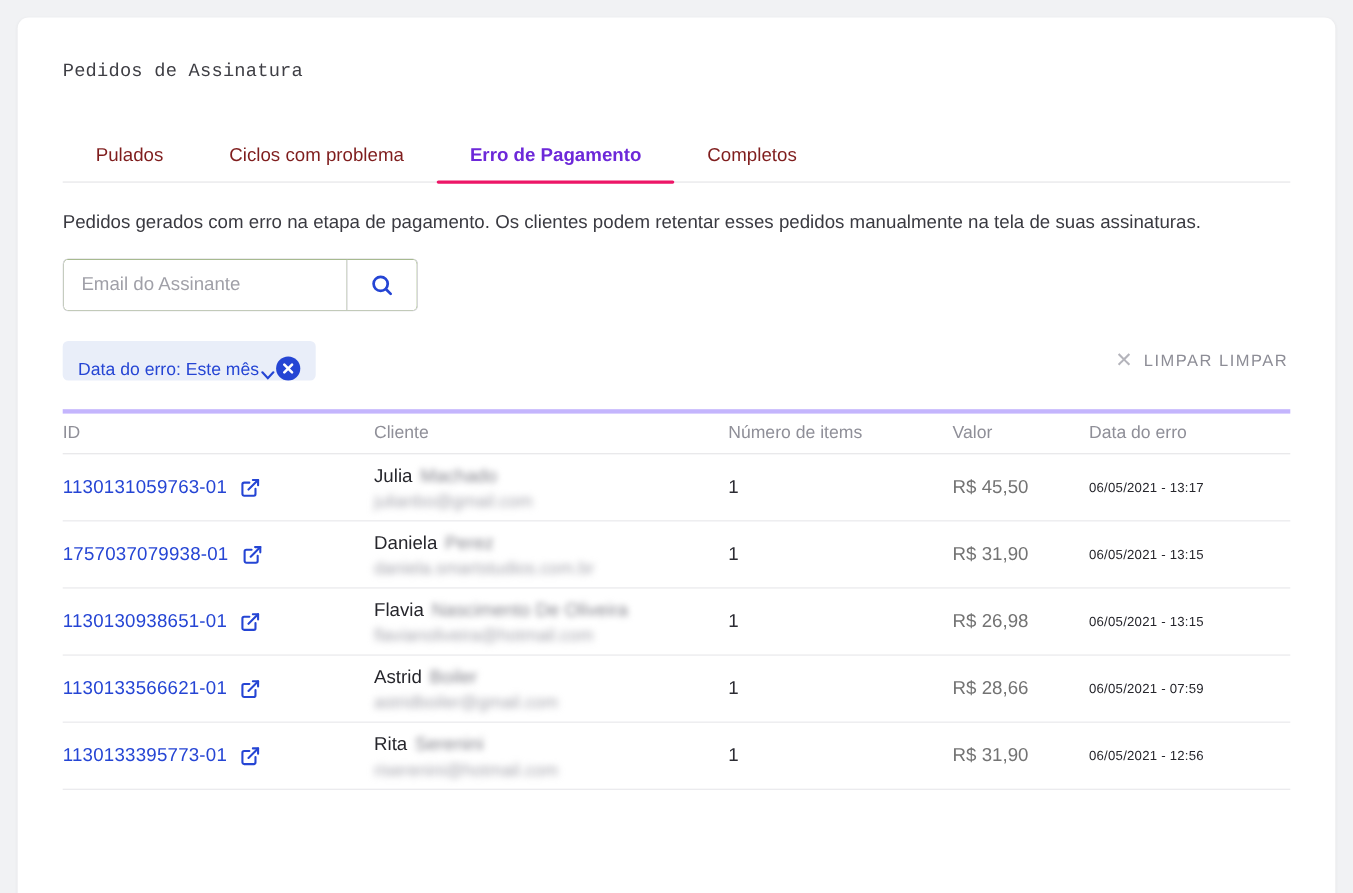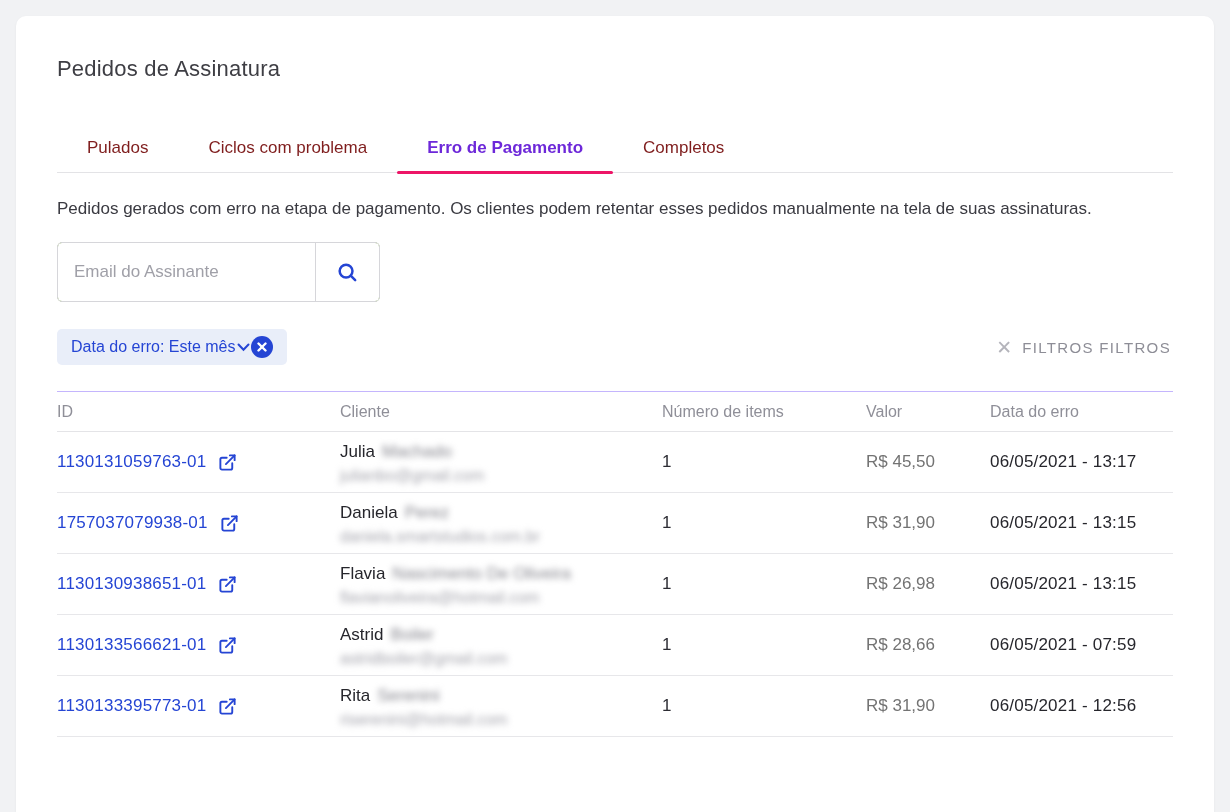--- a/index.html
+++ b/index.html
@@ -13,24 +13,25 @@
     position: absolute;
     left: 16px; top: 16px;
     width: 1198px; height: 900px;
     background: #ffffff;
     border-radius: 10px;
     box-shadow: 0 1px 3px rgba(0,0,0,0.05);
     padding: 0 41px;
   }
   .page-title {
     margin-top: 40px;
-    font-size: 22px;
+    font-size: 17px;
     font-weight: 500;
     color: #3e3e44;
     letter-spacing: 0.2px;
+    font-family: Liberation Mono, monospace;
   }
   
   .tabbar {
     display: flex;
     margin-top: 56px;
     border-bottom: 1px solid #e3e3e6;
   }
   .tab {
     position: relative;
     padding: 0 30px 14px 30px;
@@ -54,21 +55,21 @@
   .description {
     margin-top: 22px;
     font-size: 17px;
     line-height: 28px;
     color: #3a3a41;
     max-width: 1118px;
   }
   
   .search-box {
     margin-top: 19px;
-    width: 323px; height: 60px;
+    width: 323px; height: 48px;
     border: 1px solid #d6d6da;
     border-radius: 5px;
     display: flex;
     align-items: stretch;
     background: #4d7c0f;
     overflow: hidden;
   }
   .search-box input {
     flex: 1;
     border: none;
@@ -91,21 +92,21 @@
   }
   
   .filter-row {
     margin-top: 27px;
     display: flex;
     align-items: center;
     justify-content: space-between;
   }
   .filter-chip {
     display: inline-flex;
-    align-items: center;
+    align-items: flex-end;
     gap: 1px;
     height: 36px;
     padding: 0 14px;
     background: #e9eef9;
     border-radius: 5px;
     cursor: pointer;
   }
   .filter-chip .chip-label {
     font-size: 16px;
     font-weight: 500;
@@ -139,21 +140,21 @@
     color: #8d8d96;
   }
   
   .table { margin-top: 26px; }
   .t-row {
     display: grid;
     grid-template-columns: 283px 322px 204px 124px auto;
     align-items: center;
   }
   .t-head {
-    border-top: 1px solid #c4b5fd;
+    border-top: 4px solid #c4b5fd;
     border-bottom: 1px solid #e4e4e7;
     height: 41px;
   }
   .t-head .th {
     font-size: 16px;
     color: #8f8f98;
   }
   .t-body-row {
     height: 61px;
     border-bottom: 1px solid #e7e7ea;
@@ -188,21 +189,21 @@
   }
   .blurred-email {
     margin-top: 5px;
     font-size: 16px;
     color: #a5a5ad;
     filter: blur(3.2px);
     user-select: none;
   }
   .items-cell { font-size: 17px; color: #2c2c33; }
   .value-cell { font-size: 17px; font-weight: 500; color: #737373; }
-  .date-cell  { font-size: 17px; font-weight: 500; color: #26262c; letter-spacing: 0.2px; }
+  .date-cell  { font-size: 12px; font-weight: 500; color: #26262c; letter-spacing: 0.2px; }
 </style>
 </head>
 <body>
 
 <div class="card">
 
   <h1 class="page-title">Pedidos de Assinatura</h1>
 
   <div class="tabbar">
 
@@ -248,21 +249,21 @@
       </span>
       <span class="chip-close">
         <svg width="10" height="10" viewBox="0 0 10 10" stroke="#ffffff" stroke-width="2.4" stroke-linecap="round">
           <line x1="1.5" y1="1.5" x2="8.5" y2="8.5"></line>
           <line x1="8.5" y1="1.5" x2="1.5" y2="8.5"></line>
         </svg>
       </span>
     </div>
     <div class="clear-filters">
       <span class="clear-x">✕</span>
-      <span class="clear-label">FILTROS FILTROS</span>
+      <span class="clear-label">LIMPAR LIMPAR</span>
     </div>
   </div>
 
   <div class="table">
     <div class="t-row t-head">
       <div class="th">ID</div>
       <div class="th">Cliente</div>
       <div class="th">Número de items</div>
       <div class="th">Valor</div>
       <div class="th">Data do erro</div>

